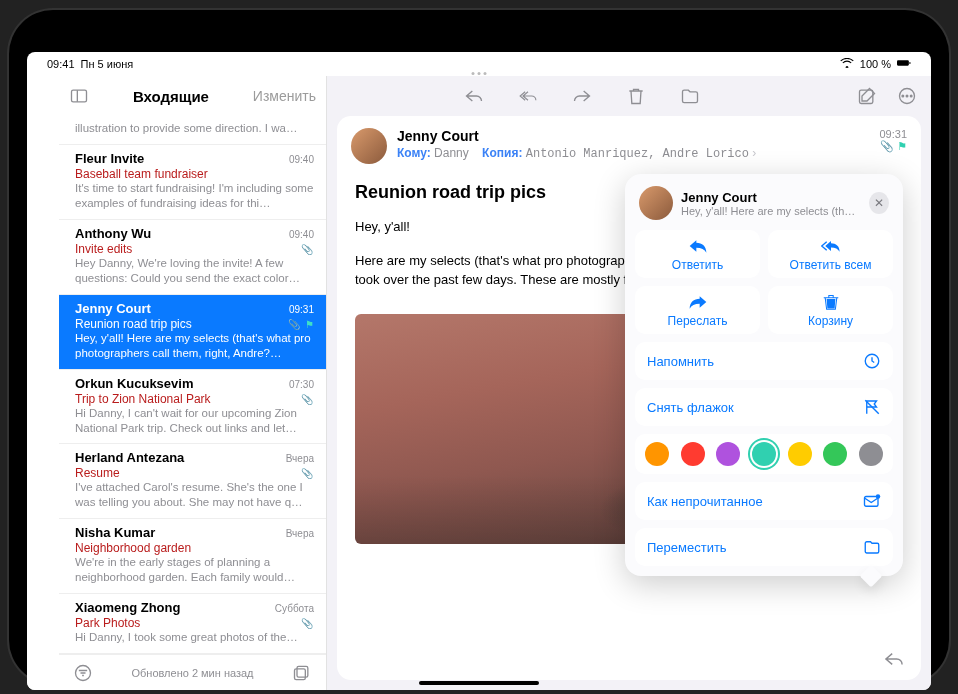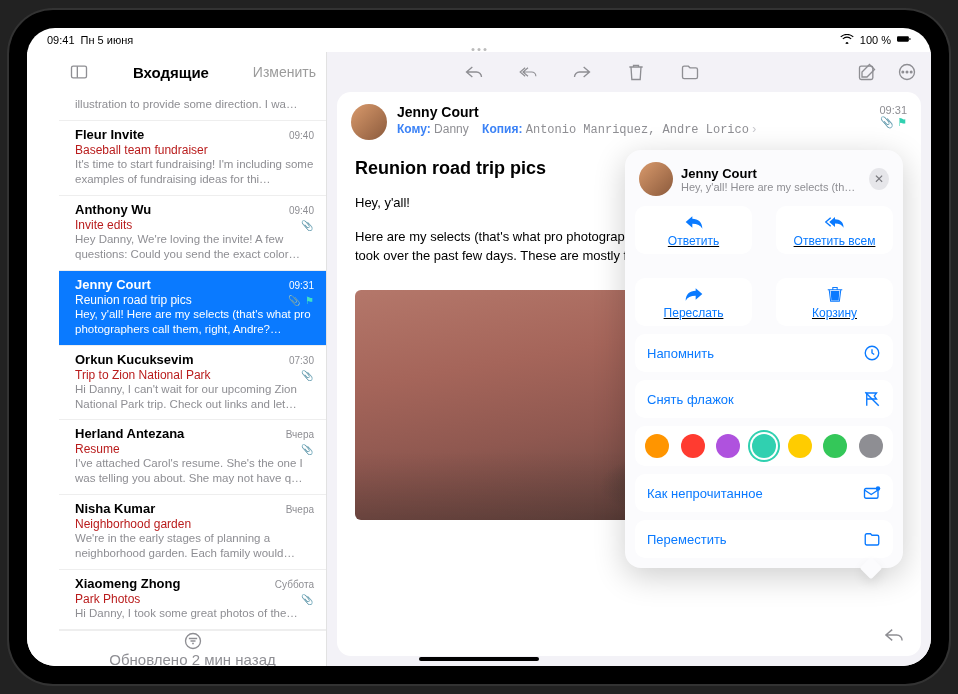--- a/index.html
+++ b/index.html
@@ -18,25 +18,26 @@
     background: #000;
     border-radius: 44px;
     padding: 18px;
     box-shadow: 0 0 0 2px #333;
     position: relative;
   }
   .screen {
     width: 100%;
     height: 100%;
     background: #fff;
-    border-radius: 28px;
+    border-radius: 8px;
     overflow: hidden;
     position: relative;
     display: flex;
     flex-direction: column;
+    margin-top: 24px;
   }
 
   
   .status-bar {
     height: 24px;
     display: flex;
     justify-content: space-between;
     align-items: center;
     padding: 0 20px;
     font-size: 11px;
@@ -114,23 +115,22 @@
   .msg.selected .flag-mini { color: #3fe0c5; margin-left:4px; }
   .msg.first-partial { padding-top:4px; }
 
   .sidebar-footer {
     height: 36px;
     border-top: 1px solid #eee;
     display: flex;
     align-items: center;
     justify-content: space-between;
     padding: 0 14px;
-    font-size: 15px;
+    font-size: 11px;
     color: #8e8e93;
-    flex-direction: column;
   }
   .sidebar-footer .updated { flex: 1; text-align: center; }
 
   
   .content {
     flex: 1;
     background: #f3f2f7;
     display: flex;
     flex-direction: column;
     position: relative;
@@ -239,23 +239,22 @@
   .pop-head .txt .prev { color: #8e8e93; font-size: 11px; white-space: nowrap; overflow:hidden; text-overflow: ellipsis; max-width:180px;}
   .pop-head .close {
     width: 22px; height: 22px; border-radius: 50%;
     background: #e6e6ea; color:#7a7a7f;
     display:flex; align-items:center; justify-content:center;
     font-size:12px;
   }
   .btn-grid {
     display: grid;
     grid-template-columns: 1fr 1fr;
-    gap: 24px;
+    gap: 8px;
     margin-bottom: 8px;
-    text-decoration: underline;
   }
   .btn-grid .abtn {
     background: #fff;
     border-radius: 10px;
     padding: 8px 4px 6px;
     text-align: center;
     color: #0a7aff;
     font-size: 12px;
     display:flex; flex-direction:column; align-items:center; gap:4px;
   }

